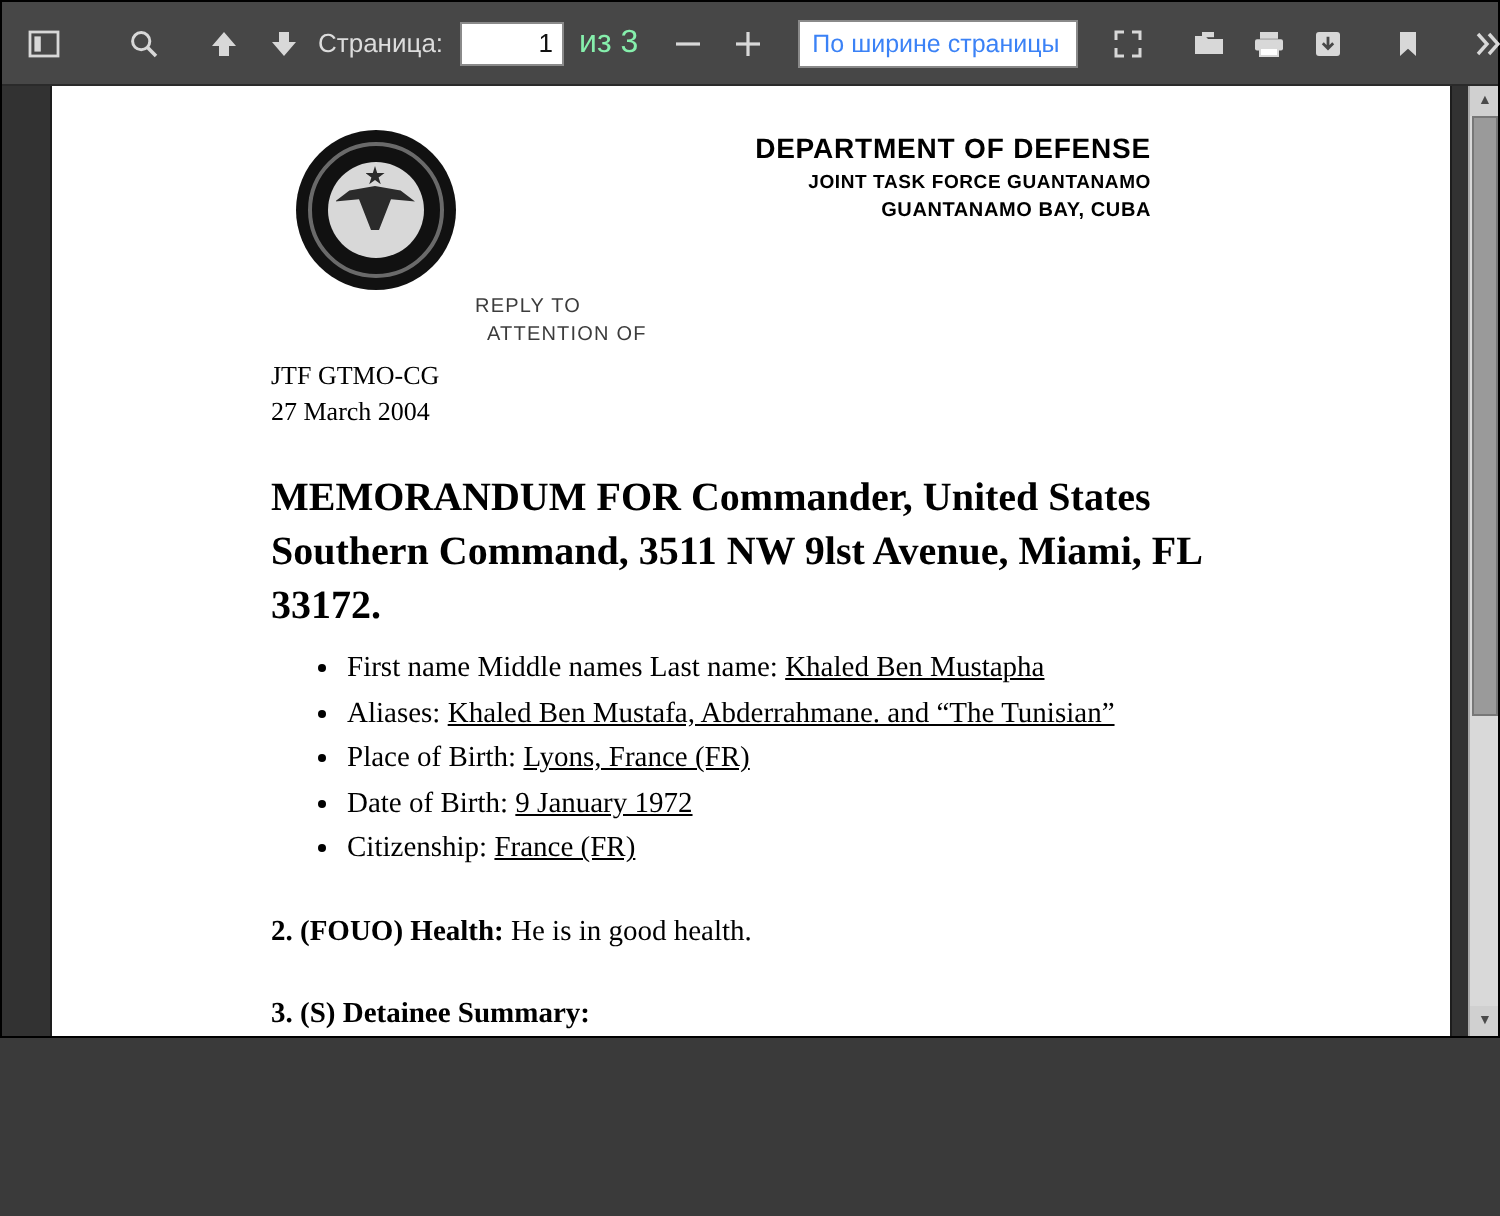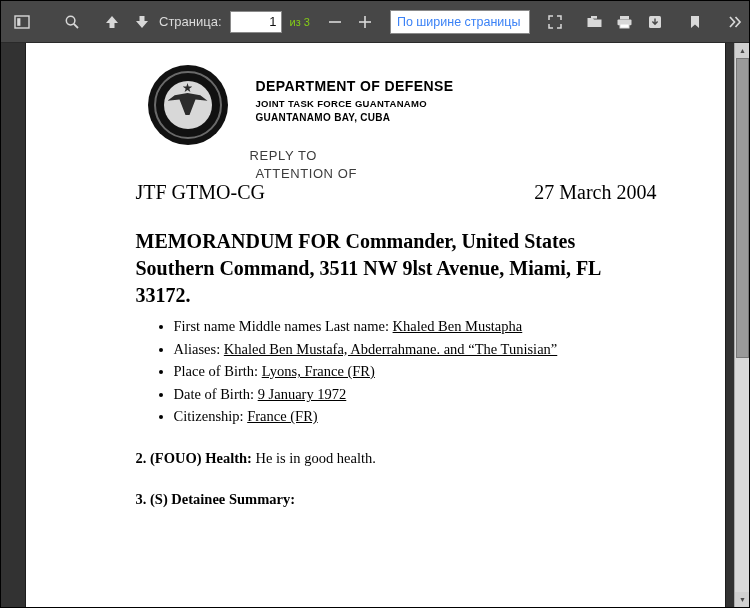--- a/index.html
+++ b/index.html
@@ -8,21 +8,21 @@
     background: #3a3a3a;
   }
   body {
     width: 750px;
     height: 608px;
     overflow: hidden;
     font-family: "Liberation Sans", sans-serif;
   }
   #app {
     width: 750px;
-    height: 608px;
+    height: 519px;
     position: relative;
     background: #323232;
     border: 1px solid #000;
     box-sizing: border-box;
     display: flex;
     flex-direction: column;
   }
 
   
   .toolbar {
@@ -62,22 +62,22 @@
     background: #ffffff;
     border: 1px solid #8a8a8a;
     color: #111;
     font-size: 13px;
     text-align: right;
     padding: 0 4px;
     box-sizing: border-box;
     font-family: "Liberation Sans", sans-serif;
   }
   .page-of {
-    color: #84cc16;
-    font-size: 11px;
+    color: #86efac;
+    font-size: 16px;
     margin-left: 8px;
     white-space: nowrap;
   }
   .zoom-select {
     height: 24px;
     min-width: 140px;
     background: #fff;
     border: 1px solid #8a8a8a;
     color: #3b82f6;
     font-size: 12.5px;
@@ -197,46 +197,46 @@
     position: absolute;
     left: 35px; top: 18px;
     width: 10px; height: 10px;
     background: #2b2b2b;
     clip-path: polygon(50% 0%, 61% 35%, 98% 35%, 68% 57%, 79% 91%, 50% 70%, 21% 91%, 32% 57%, 2% 35%, 39% 35%);
   }
   .reply-to {
     position: absolute;
     left: 212px;
     top: 82px;
-    font-size: 13px;
+    font-size: 10px;
     letter-spacing: 0.6px;
     color: #3c3c3c;
     font-family: "Liberation Sans", sans-serif;
-    margin-left: 12px;
   }
   .reply-to div:last-child { margin-left: 6px; }
   .org {
     position: absolute;
     left: 230px;
-    top: 12px;
+    top: 0;
     width: 320px;
-    text-align: left;
+    text-align: right;
     font-family: "Liberation Sans", sans-serif;
   }
   .org .l1 { font-size: 14px; font-weight: bold; letter-spacing: 0.4px; }
   .org .l2 { font-size: 9.5px; font-weight: bold; letter-spacing: 0.3px; margin-top: 2px; }
   .org .l3 { font-size: 10px; font-weight: bold; letter-spacing: 0.3px; }
   .org .l4 { font-size: 9.5px; font-weight: bold; letter-spacing: 0.3px; }
 
   .body-block { padding: 0 68px 0 110px; }
   .row-split {
     display: flex;
     justify-content: space-between;
     margin-top: 18px;
-    font-size: 20px;
+    font-size: 13px;
+    flex-direction: column;
   }
   .para { margin-top: 22px; font-size: 20px; font-weight: bold; }
   .numitem { margin-top: 22px; font-weight: bold; font-size: 14.5px; }
   .numitem .normal { font-weight: normal; }
   ul.bullets {
     margin: 8px 0 0 0;
     padding-left: 38px;
     list-style: disc;
   }
   ul.bullets li {

